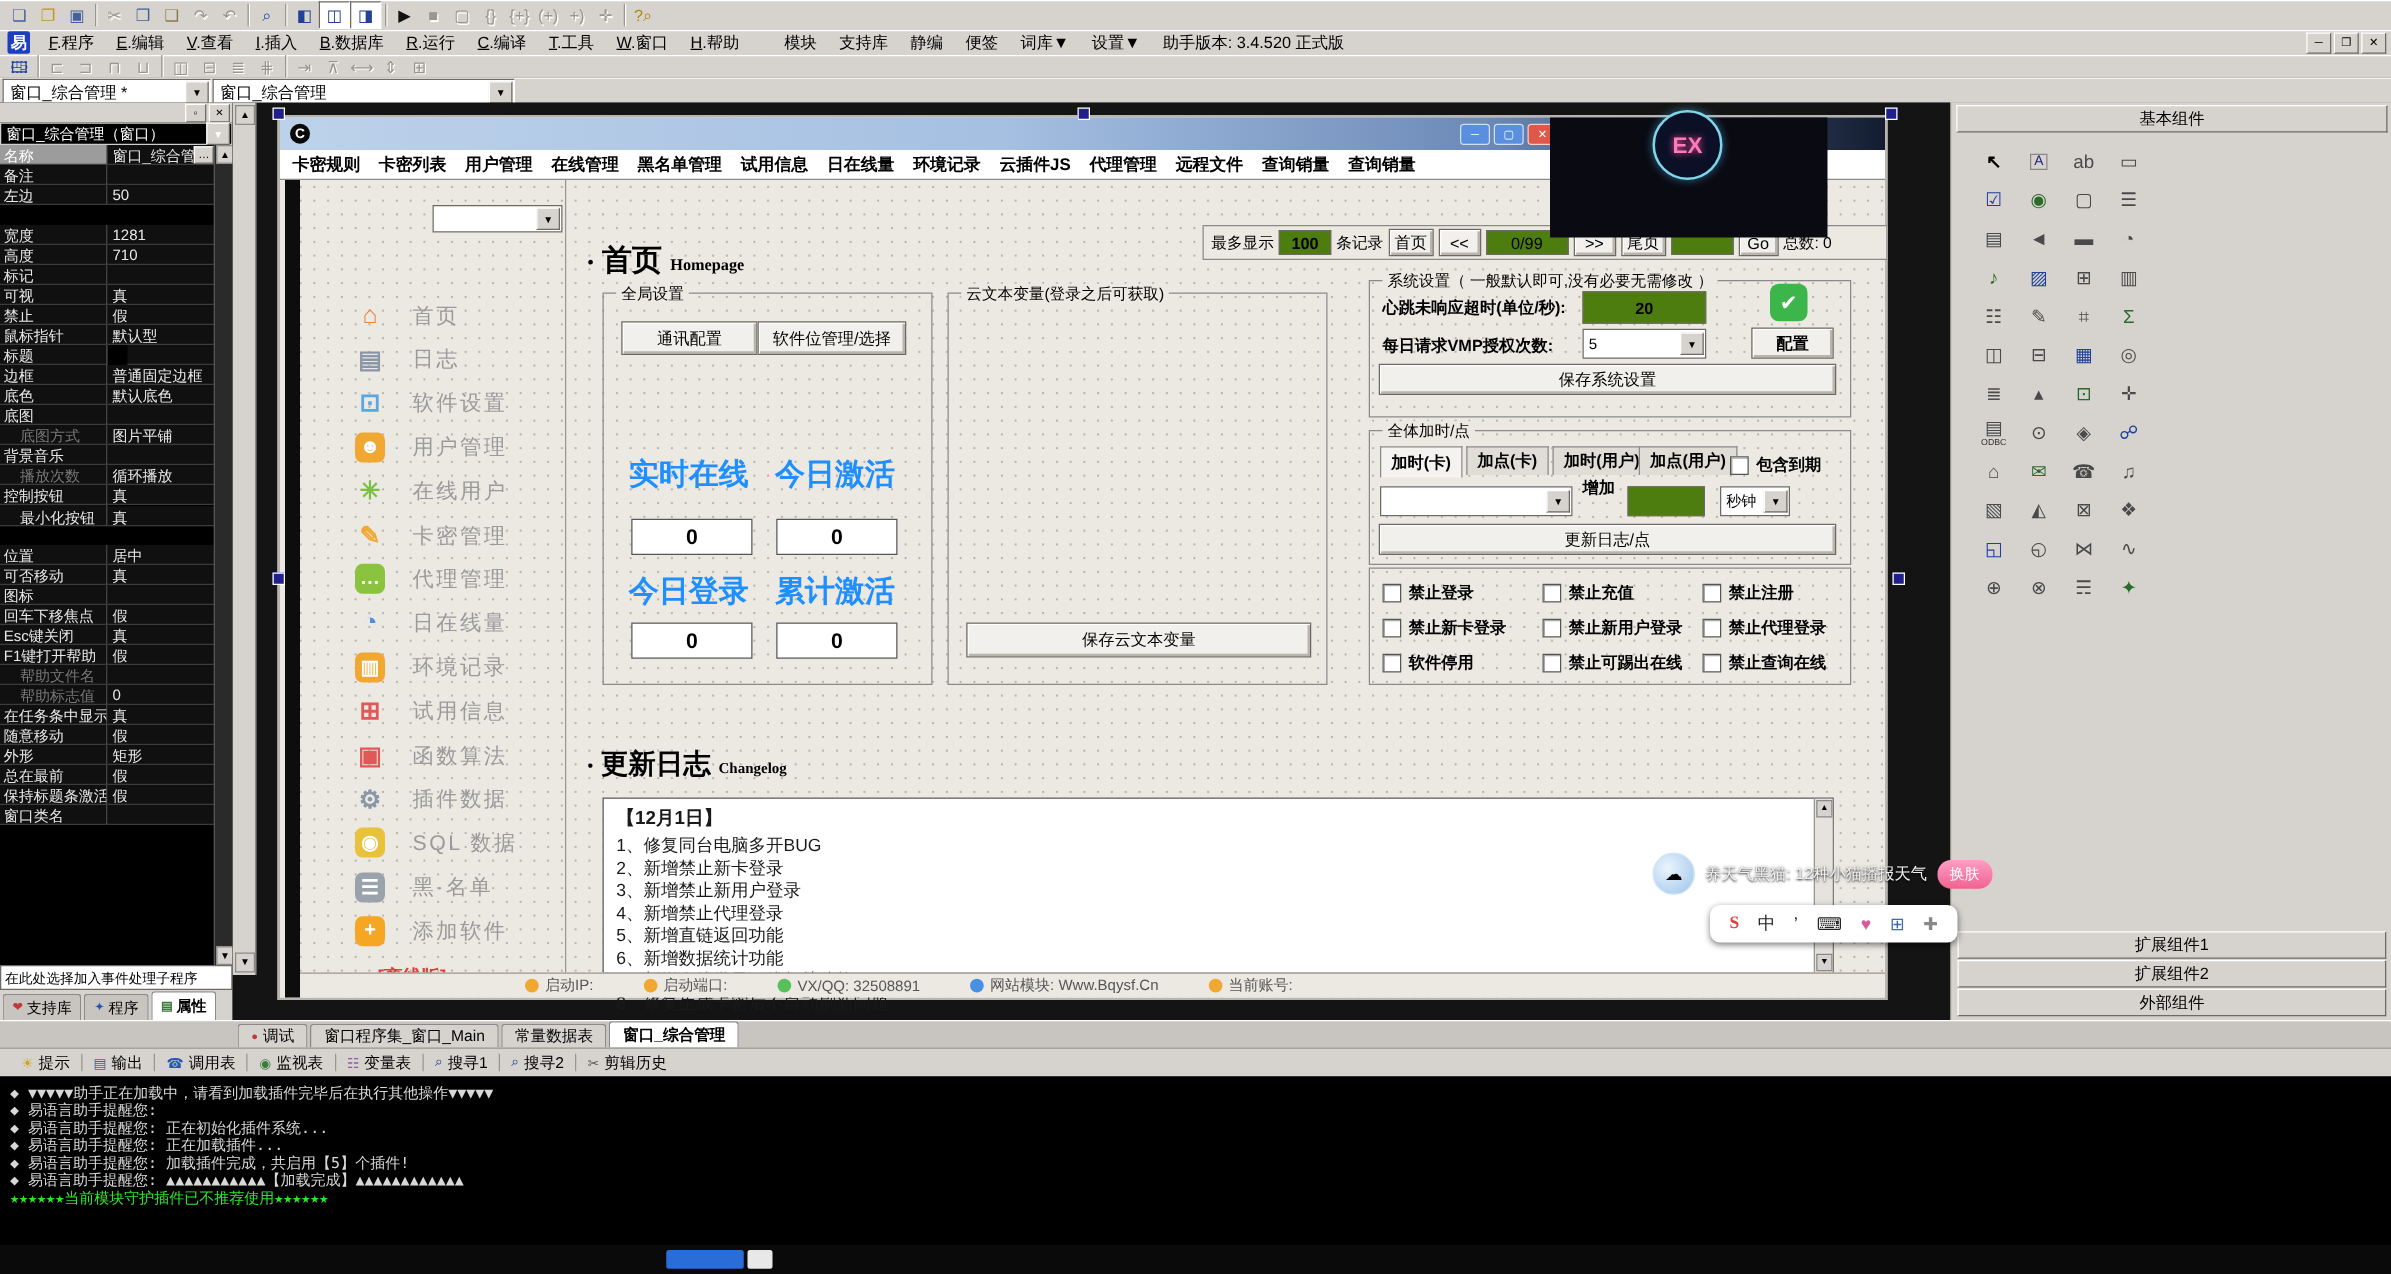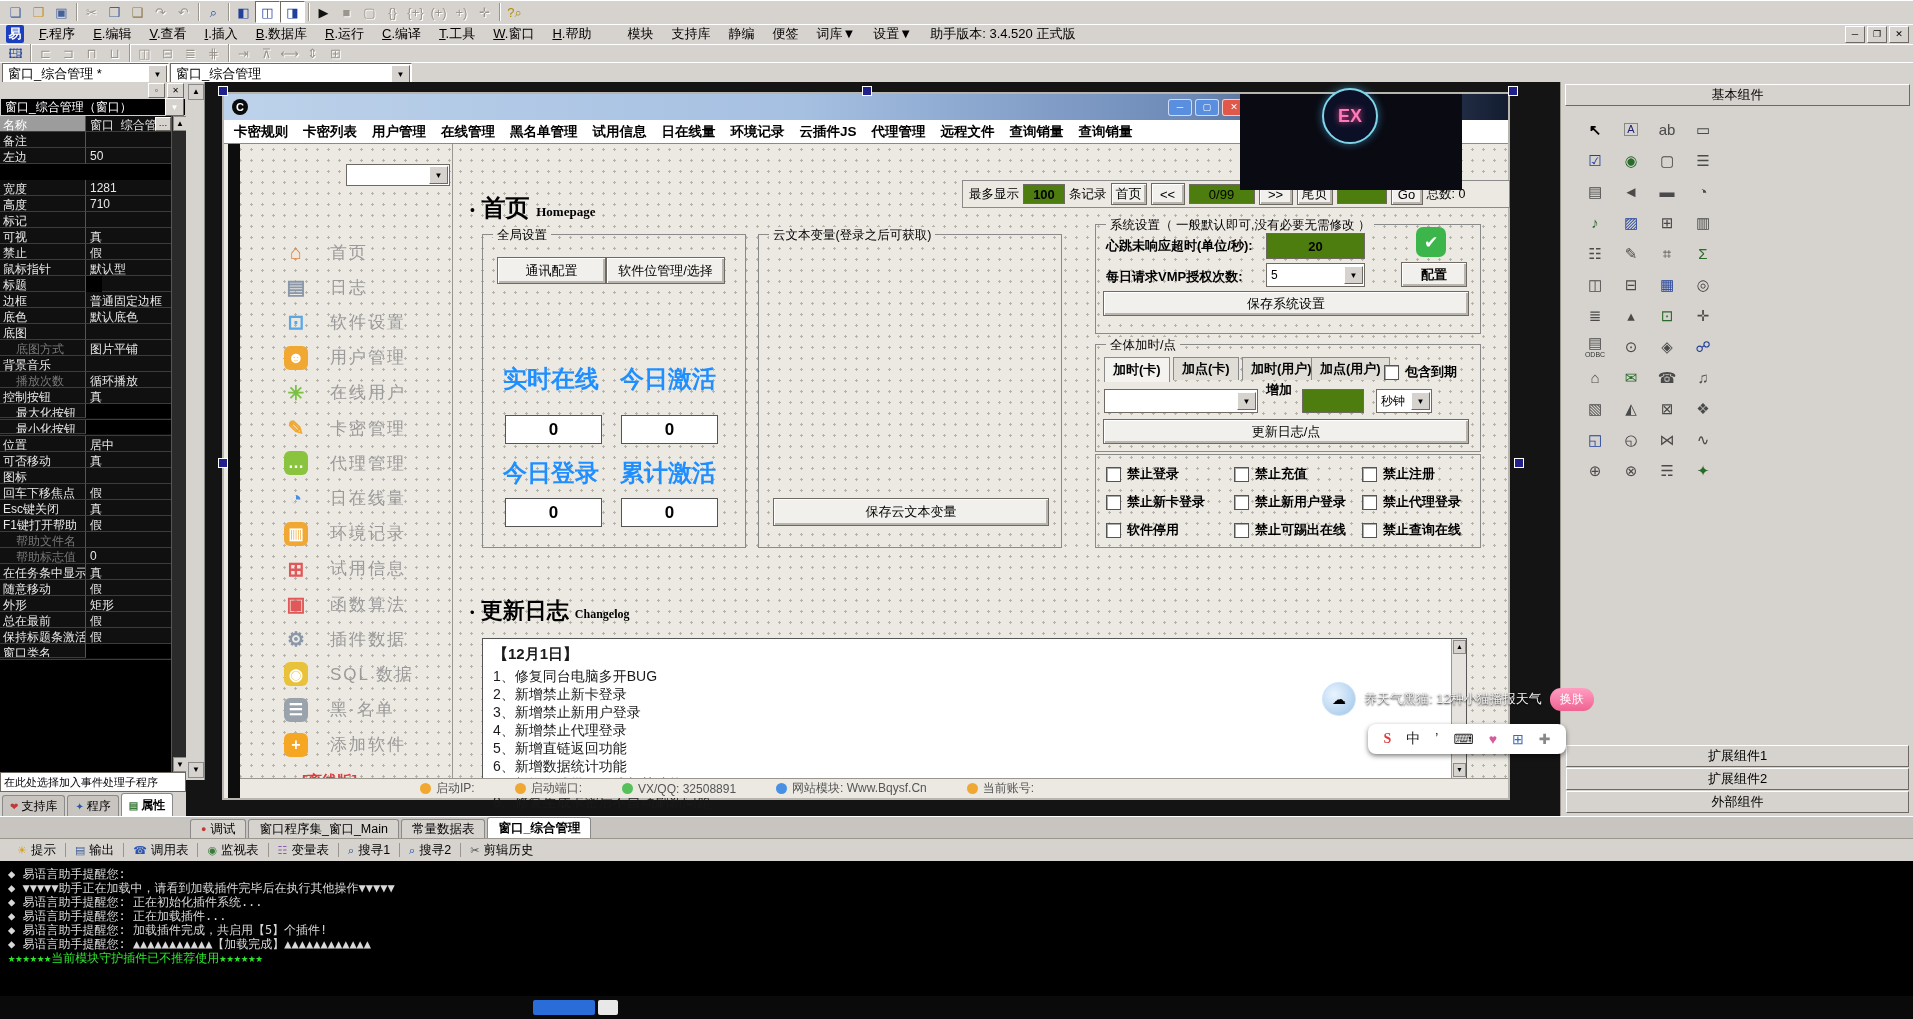--- a/index.html
+++ b/index.html
@@ -317,21 +317,21 @@
           <span class="pv">循环播放</span>
         </div>
         <div class="prow" style="top: 306px;">
           <span class="pn">控制按钮</span>
           <span class="pv">真</span>
         </div>
         <div class="prow ind" style="top: 322px; flex-direction: column;">
           <span class="pn">最大化按钮</span>
           <span class="pv">假</span>
         </div>
-        <div class="prow ind" style="top: 338px; flex-direction: column;">
+        <div class="prow ind" style="top: 323px;">
           <span class="pn">最小化按钮</span>
           <span class="pv">真</span>
         </div>
         <div class="prow" style="top: 354px;">
           <span class="pn">位置</span>
           <span class="pv">居中</span>
         </div>
         <div class="prow" style="top: 370px;">
           <span class="pn">可否移动</span>
           <span class="pv">真</span>
@@ -373,21 +373,21 @@
           <span class="pv">矩形</span>
         </div>
         <div class="prow" style="top: 530px;">
           <span class="pn">总在最前</span>
           <span class="pv">假</span>
         </div>
         <div class="prow" style="top: 546px;">
           <span class="pn">保持标题条激活</span>
           <span class="pv">假</span>
         </div>
-        <div class="prow" style="top: 562px; flex-direction: column;">
+        <div class="prow" style="top: 562px;">
           <span class="pn">窗口类名</span>
           <span class="pv"></span>
         </div>
       </div>
     <div id="prop-scroll">
       <span class="sarr" style="top:0;">▲</span>
       <span class="sarr" style="bottom:0;">▼</span>
     </div>
     <div id="event-row">
       <span>在此处选择加入事件处理子程序</span>
@@ -911,22 +911,22 @@
         <span>搜寻2</span>
       </div>
       <span class="osep"></span>
       <div class="otab">
         <span class="oicon" style="color: rgb(85, 85, 85);">✂</span>
         <span>剪辑历史</span>
       </div>
     </div>
 
   <div class="abs" id="console">
+      <div class="cline" style="color: rgb(216, 216, 216);">◆ ▼▼▼▼▼助手正在加载中，请看到加载插件完毕后在执行其他操作▼▼▼▼▼</div>
       <div class="cline" style="color: rgb(216, 216, 216);">◆ 易语言助手提醒您:</div>
-      <div class="cline" style="color: rgb(216, 216, 216);">◆ ▼▼▼▼▼助手正在加载中，请看到加载插件完毕后在执行其他操作▼▼▼▼▼</div>
       <div class="cline" style="color: rgb(216, 216, 216);">◆ 易语言助手提醒您: 正在初始化插件系统...</div>
       <div class="cline" style="color: rgb(216, 216, 216);">◆ 易语言助手提醒您: 正在加载插件...</div>
       <div class="cline" style="color: rgb(216, 216, 216);">◆ 易语言助手提醒您: 加载插件完成，共启用【5】个插件!</div>
       <div class="cline" style="color: rgb(216, 216, 216);">◆ 易语言助手提醒您: ▲▲▲▲▲▲▲▲▲▲▲【加载完成】▲▲▲▲▲▲▲▲▲▲▲▲</div>
       <div class="cline" style="color: rgb(46, 229, 46);">★★★★★★当前模块守护插件已不推荐使用★★★★★★</div>
     </div>
 
   <div class="abs" id="taskbar">
     <div class="abs" style="left:533px;top:4px;width:62px;height:15px;background:#2a6cd8;border-radius:2px;"></div>
     <div class="abs" style="left:598px;top:4px;width:20px;height:15px;background:#e8e8e8;border-radius:2px;"></div>

